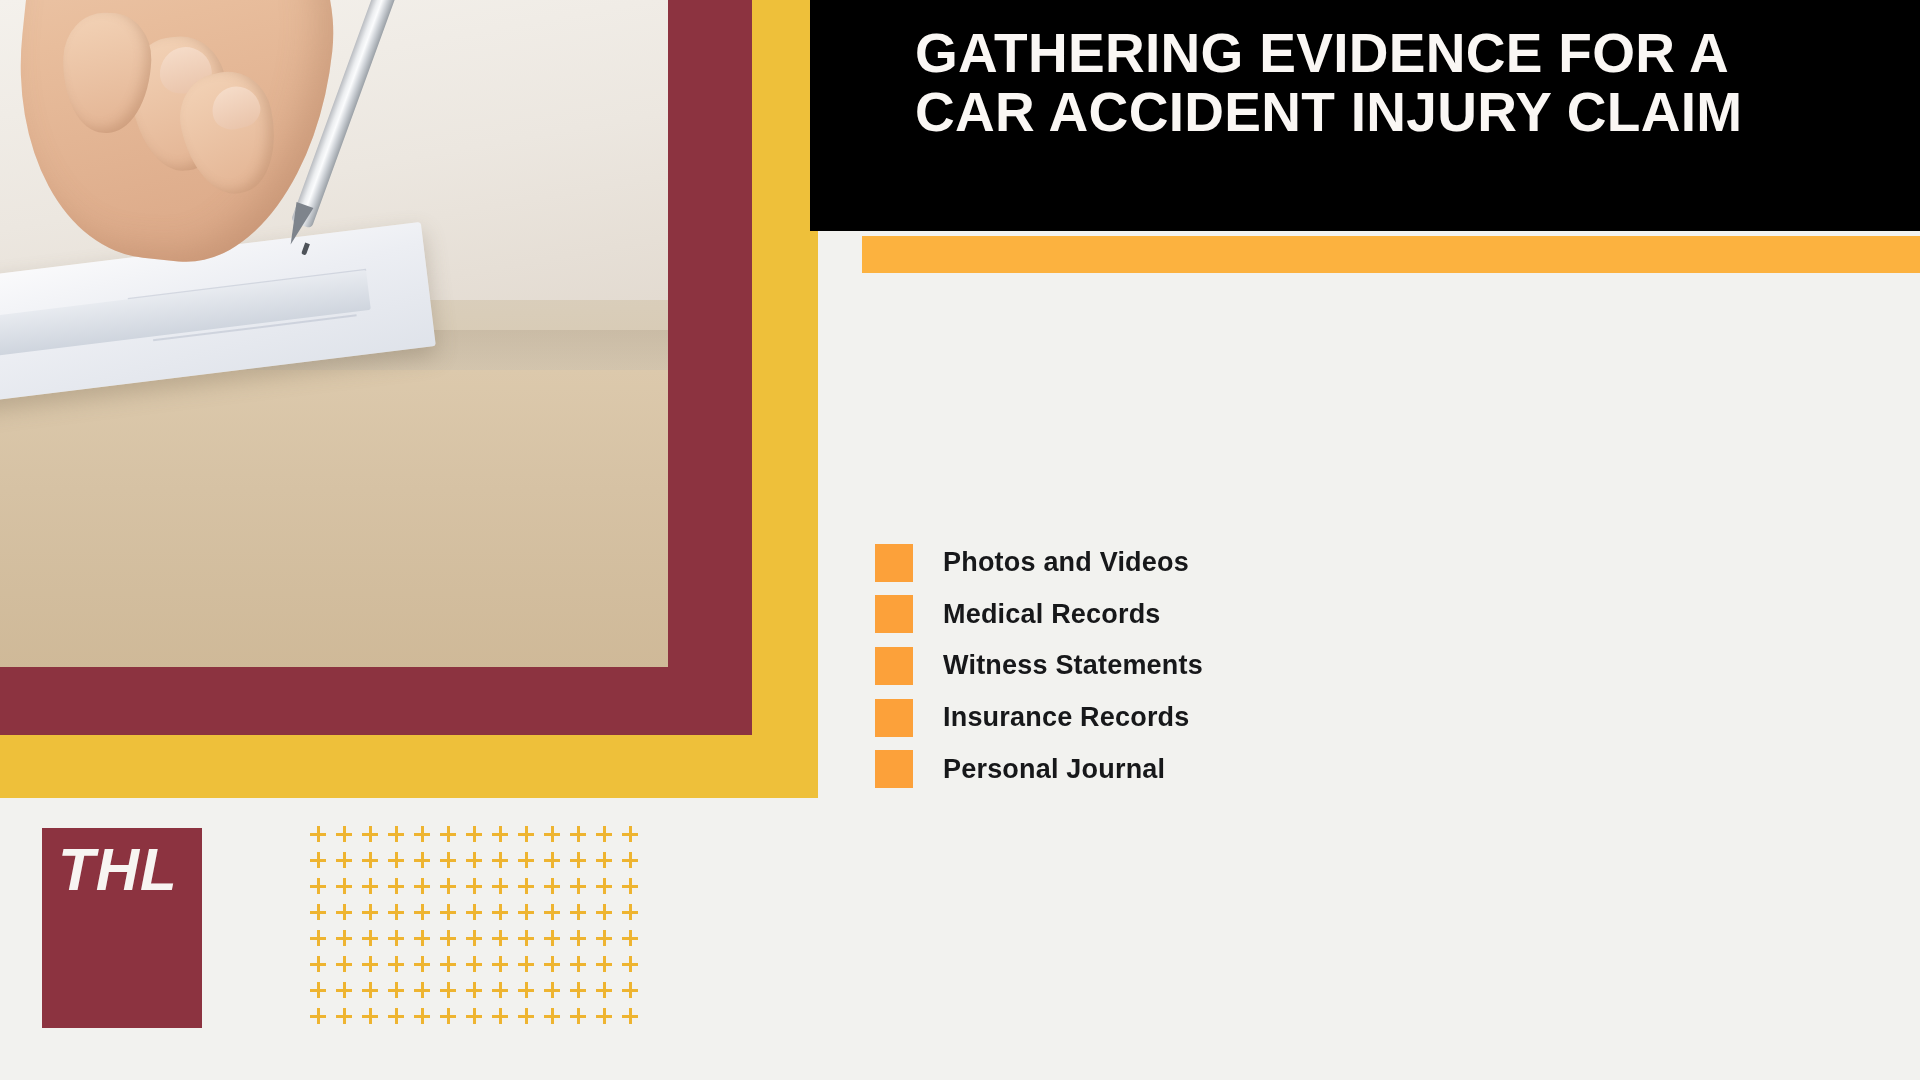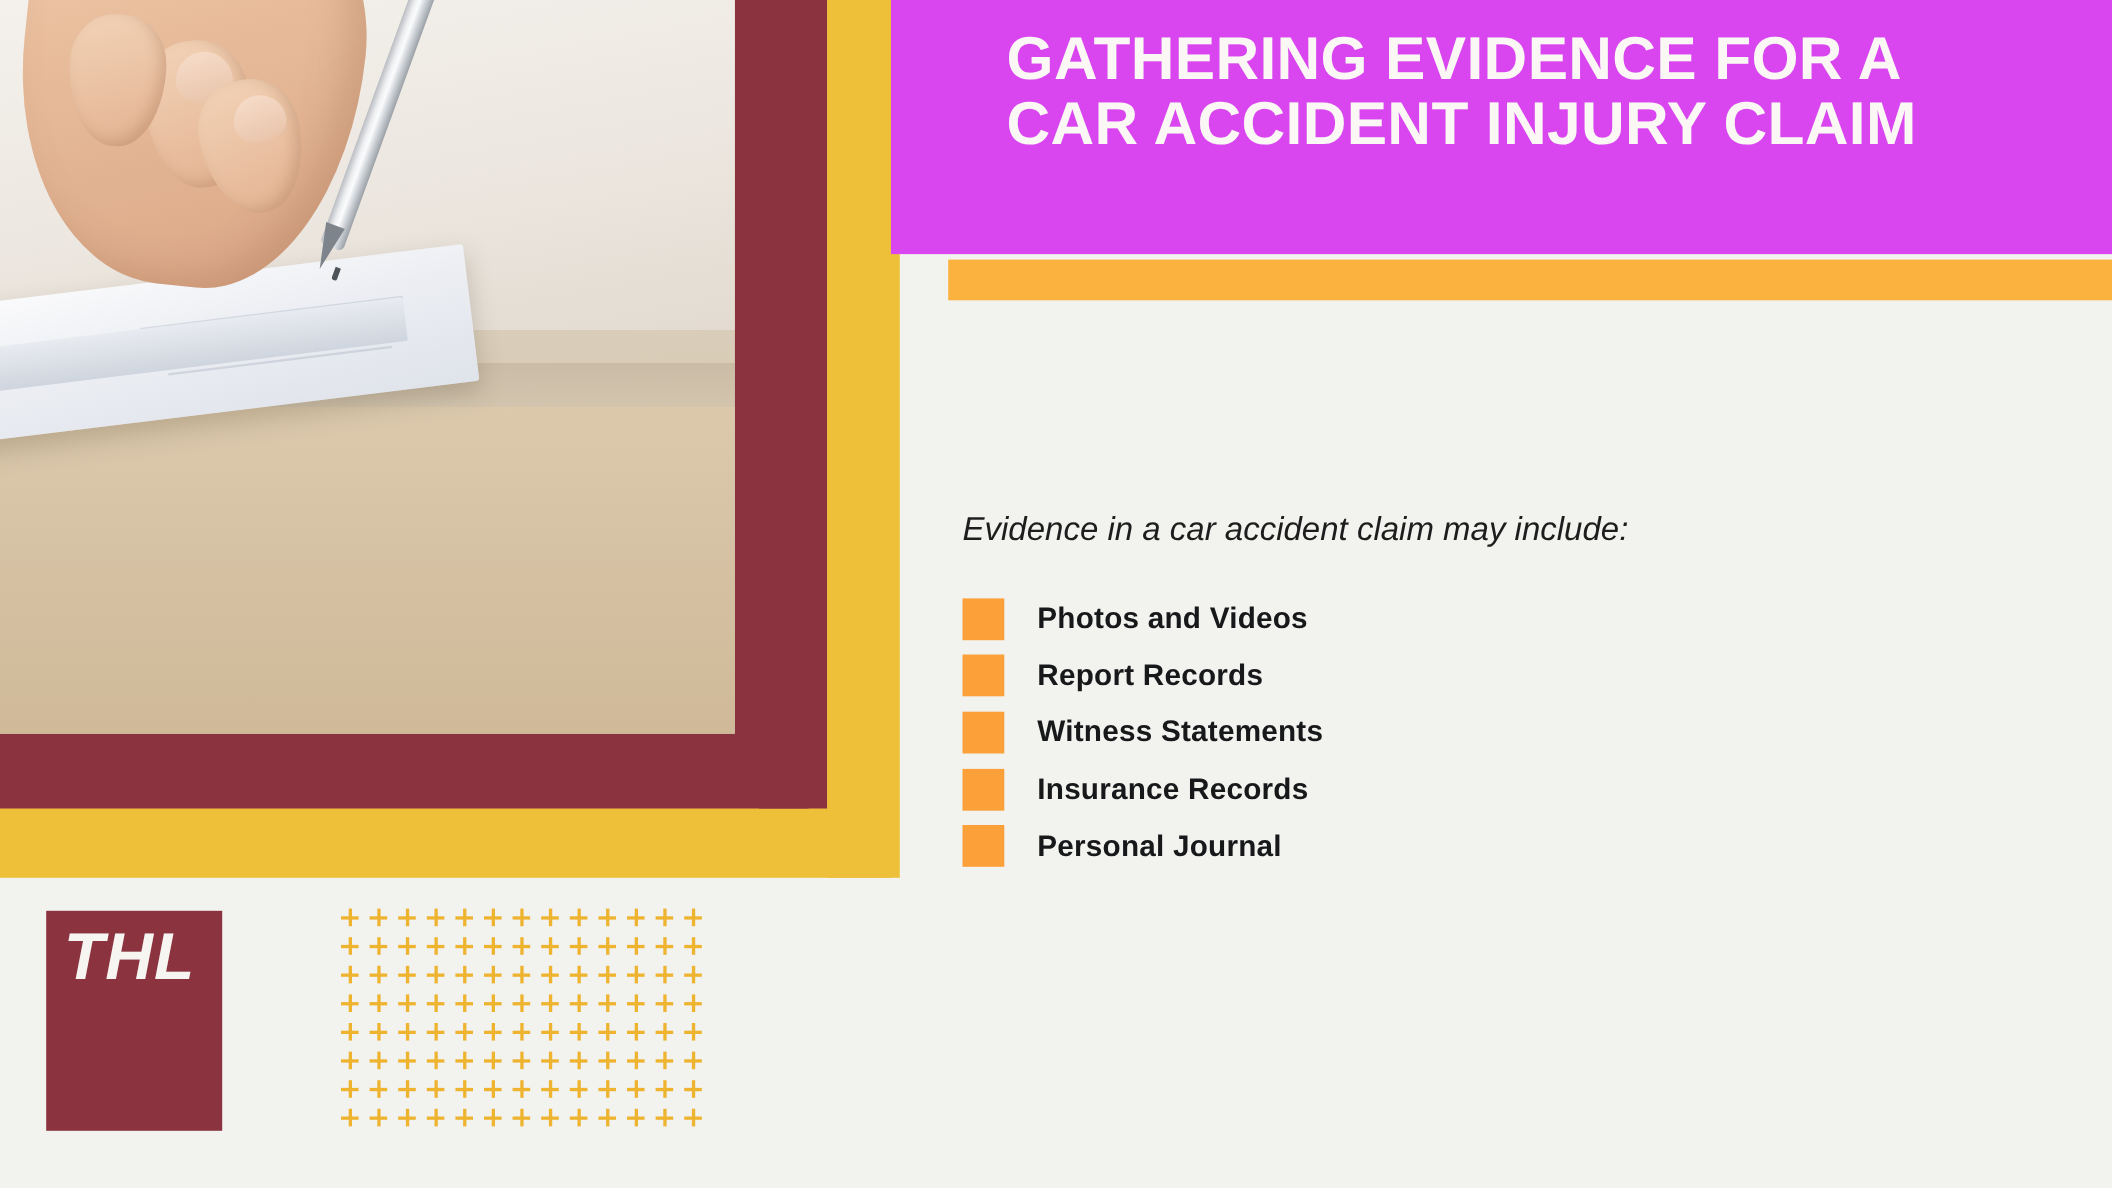--- a/index.html
+++ b/index.html
@@ -65,21 +65,21 @@
     border-radius:5px;}
   .pen-tip{position:absolute;left:296px;top:205px;width:0;height:0;
     border-left:9px solid transparent;border-right:9px solid transparent;
     border-top:42px solid #7e848c;transform:rotate(20deg);transform-origin:50% 0;}
   .pen-point{position:absolute;left:303px;top:243px;width:5px;height:12px;background:#4e5359;
     transform:rotate(20deg);border-radius:0 0 2px 2px;}
 
   
   .title-block{
     position:absolute;left:810px;top:0;width:1110px;height:231px;
-    background:#d946ef;
+    background:#000000;
   }
   .title-text{
     position:absolute;left:105px;top:24px;width:940px;
     color:#faf7f4;
     font-size:55px;line-height:1.07;
     font-weight:bold;
     letter-spacing:0.3px;
     text-transform:uppercase;
     font-family:"Liberation Sans", sans-serif;
   }
@@ -182,30 +182,29 @@
   </div>
 
   <div class="title-maroon-strip"></div>
   <div class="title-yellow-strip"></div>
 
   <div class="title-block">
     <div class="title-text">GATHERING EVIDENCE FOR A CAR ACCIDENT INJURY CLAIM</div>
   </div>
   <div class="title-accent"></div>
 
-  <div class="subtitle">Evidence in a car accident claim may include:</div>
 
   <ul class="evidence-list">
     <li class="evidence-item">
       <span class="bullet"></span>
       <span class="item-label">Photos and Videos</span>
     </li>
     <li class="evidence-item">
       <span class="bullet"></span>
-      <span class="item-label">Report Records</span>
+      <span class="item-label">Medical Records</span>
     </li>
     <li class="evidence-item">
       <span class="bullet"></span>
       <span class="item-label">Witness Statements</span>
     </li>
     <li class="evidence-item">
       <span class="bullet"></span>
       <span class="item-label">Insurance Records</span>
     </li>
     <li class="evidence-item">

